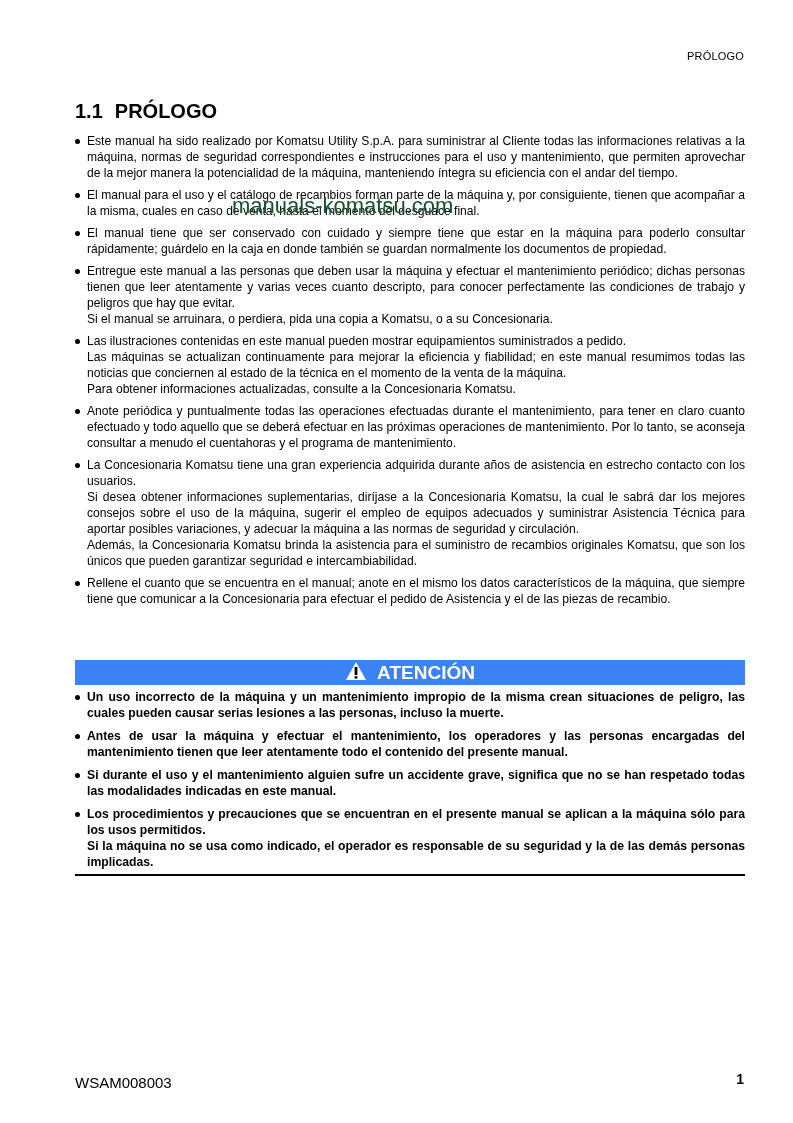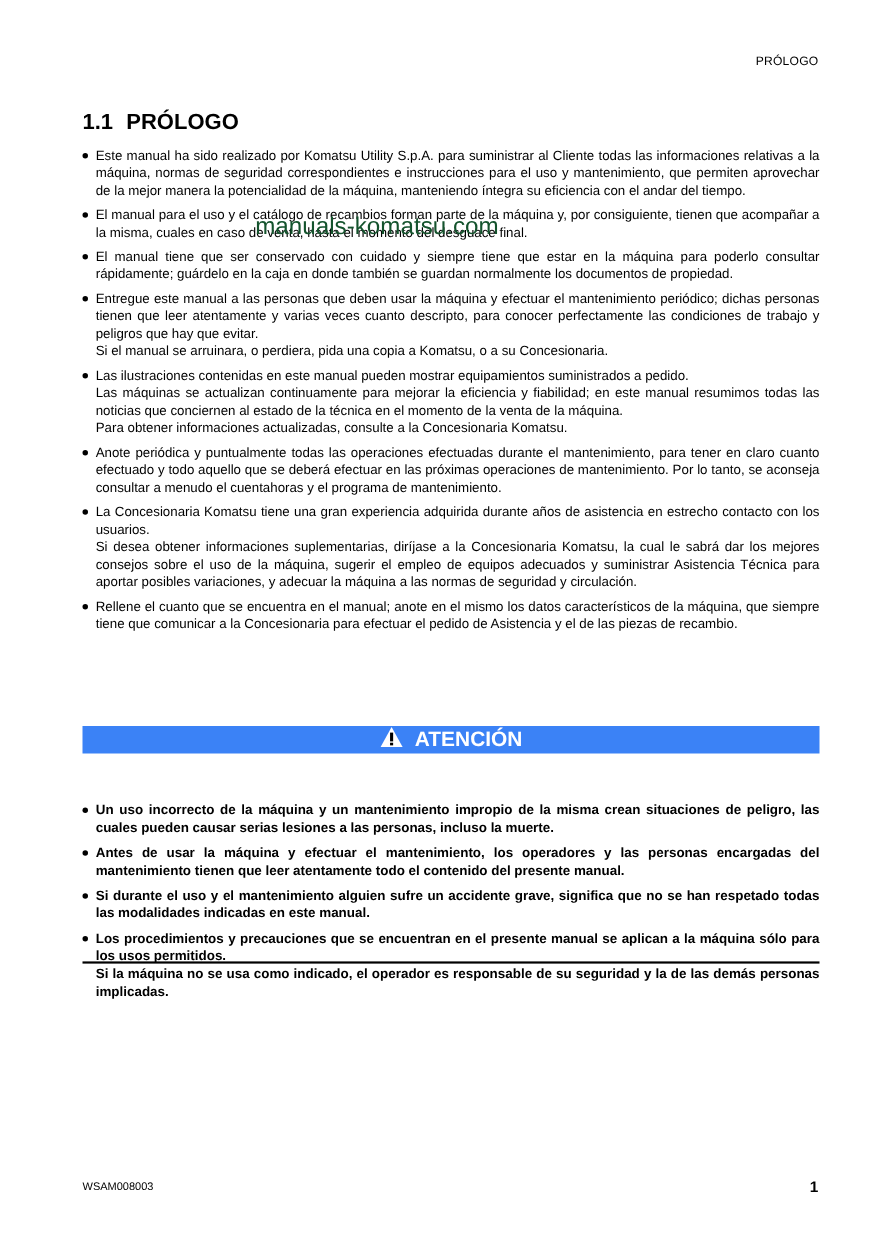--- a/index.html
+++ b/index.html
@@ -10,24 +10,24 @@
   .page-title .num { margin-right: 12px; }
   .content { position: absolute; top: 133px; left: 75px; width: 670px; }
   ul.bullets { list-style: none; margin: 0; padding: 0; }
   ul.bullets li { position: relative; padding-left: 12px; font-size: 12.1px; line-height: 16px; margin-bottom: 6px; text-align: justify; }
   ul.bullets li .dot { position: absolute; left: 0; top: 6px; width: 5px; height: 5px; border-radius: 50%; background: #000; }
   ul.bullets li p { margin: 0; }
   .watermark { position: absolute; top: 193px; left: 232px; font-size: 22px; color: #14532d; letter-spacing: 0px; white-space: nowrap; }
   .warning-banner { position: absolute; top: 660px; left: 75px; width: 670px; height: 25px; background: #3b82f6; color: #fff;
                     display: flex; align-items: center; justify-content: center; }
   .warning-banner .label { font-size: 19px; font-weight: bold; margin-left: 10px; }
-  .warning-content { position: absolute; top: 728px; left: 75px; width: 670px; }
+  .warning-content { position: absolute; top: 689px; left: 75px; width: 670px; }
   .warning-content ul.bullets li { font-weight: bold; font-size: 12.2px; line-height: 16px; margin-bottom: 7px; }
   .rule { position: absolute; top: 874px; left: 75px; width: 670px; height: 2px; background: #000; }
-  .footer-code { position: absolute; top: 1074px; left: 75px; font-size: 10px; }
+  .footer-code { position: absolute; top: 1074px; left: 75px; font-size: 15px; }
   .footer-page { position: absolute; top: 1071px; right: 49px; font-size: 14px; font-weight: bold; }
 </style>
 </head>
 <body>
 
 <div class="running-head">PRÓLOGO</div>
 
 <h1 class="page-title">
   <span class="num">1.1</span><span>PRÓLOGO</span>
 </h1>
@@ -58,20 +58,21 @@
         <p>Para obtener informaciones actualizadas, consulte a la Concesionaria Komatsu.</p>
       </li>
       <li>
         <span class="dot"></span>
         <p>Anote periódica y puntualmente todas las operaciones efectuadas durante el mantenimiento, para tener en claro cuanto efectuado y todo aquello que se deberá efectuar en las próximas operaciones de mantenimiento. Por lo tanto, se aconseja consultar a menudo el cuentahoras y el programa de mantenimiento.</p>
       </li>
       <li>
         <span class="dot"></span>
         <p>La Concesionaria Komatsu tiene una gran experiencia adquirida durante años de asistencia en estrecho contacto con los usuarios.</p>
         <p>Si desea obtener informaciones suplementarias, diríjase a la Concesionaria Komatsu, la cual le sabrá dar los mejores consejos sobre el uso de la máquina, sugerir el empleo de equipos adecuados y suministrar Asistencia Técnica para aportar posibles variaciones, y adecuar la máquina a las normas de seguridad y circulación.</p>
+        <p>Además, la Concesionaria Komatsu brinda la asistencia para el suministro de recambios originales Komatsu, que son los únicos que pueden garantizar seguridad e intercambiabilidad.</p>
       </li>
       <li>
         <span class="dot"></span>
         <p>Rellene el cuanto que se encuentra en el manual; anote en el mismo los datos característicos de la máquina, que siempre tiene que comunicar a la Concesionaria para efectuar el pedido de Asistencia y el de las piezas de recambio.</p>
       </li>
     </ul>
 </div>
 
 <div class="watermark">manuals-komatsu.com</div>
 

